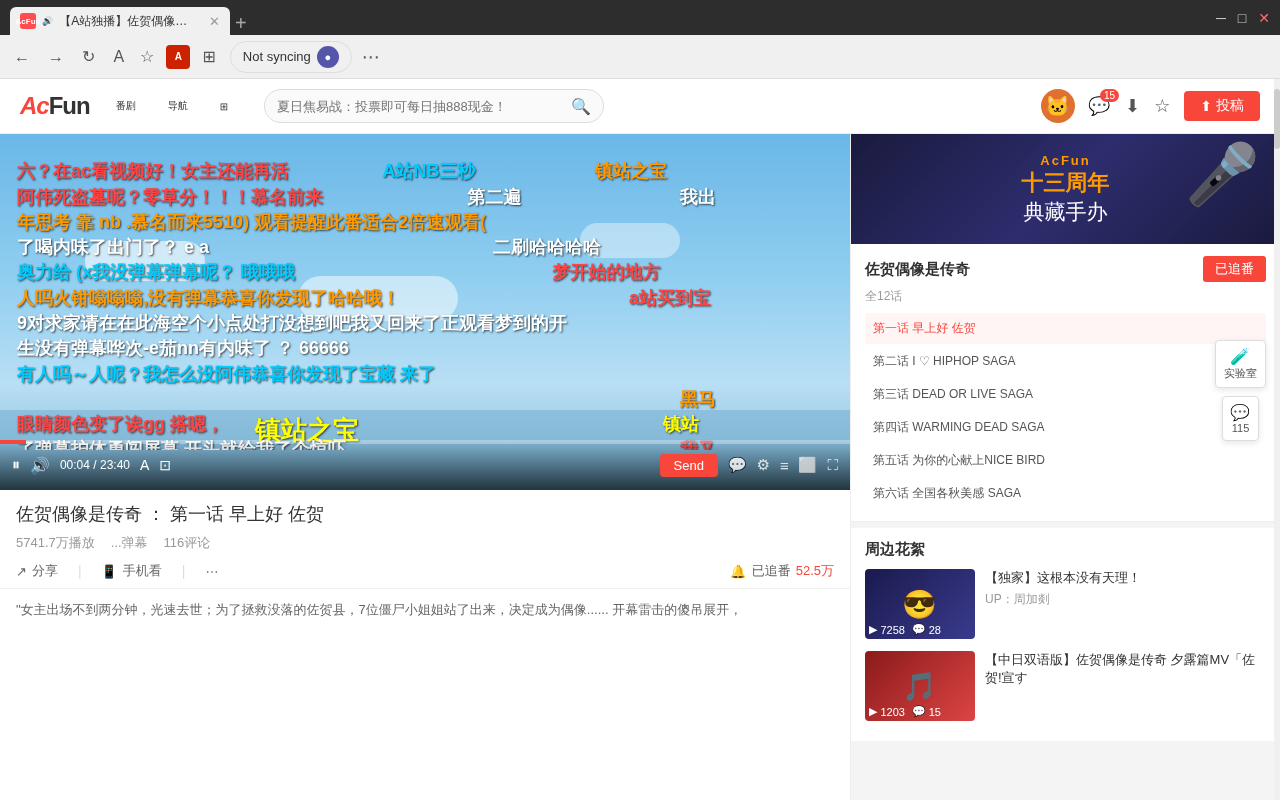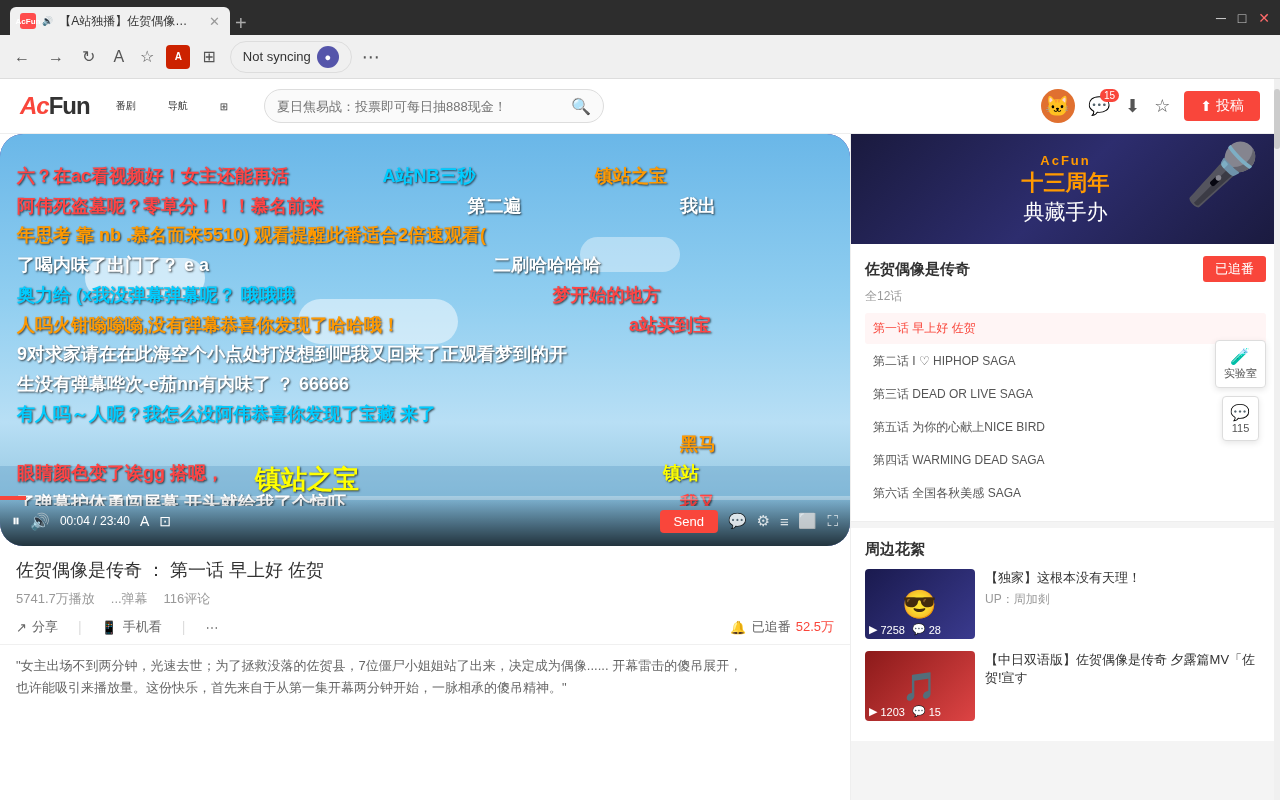--- a/index.html
+++ b/index.html
@@ -199,25 +199,24 @@
     .video-section {
       width: 850px;
       flex-shrink: 0;
       overflow-y: auto;
       padding-bottom: 10px;
     }
 
     
     .video-player {
       width: 100%;
-      height: 412px;
+      height: 356px;
       background: #4c1d95;
       position: relative;
       overflow: hidden;
-      border-radius: 23px;
     }
     .video-bg {
       width: 100%;
       height: 100%;
       background: linear-gradient(180deg, #6ab7e8 0%, #90cef0 40%, #b8dff5 70%, #7fb8d4 100%);
       position: relative;
     }
     
     .danmaku-layer {
       position: absolute;
@@ -583,21 +582,20 @@
             <div class="followed-btn">
               <span>🔔</span>
               <span>已追番</span>
               <span class="followed-count">52.5万</span>
             </div>
           </div>
         </div>
 
         <div class="video-desc">
           <span>"女主出场不到两分钟，光速去世；为了拯救没落的佐贺县，7位僵尸小姐姐站了出来，决定成为偶像...... 开幕雷击的傻吊展开，</span><br>
-          <span>也许能吸引来播放量。这份快乐，首先来自于从第一集开幕两分钟开始，一脉相承的傻吊精神。"</span>
         </div>
       </div>
 
       <div class="right-sidebar">
 
         <div class="sidebar-ad">
           <div style="text-align:center;z-index:2;">
             <div style="color:#ff9900;font-size:13px;font-weight:bold;letter-spacing:2px;">AcFun</div>
             <div style="color:#ff9900;font-size:22px;font-weight:bold;">十三周年</div>
             <div style="color:white;font-size:21px;font-family:Liberation Mono, monospace;">典藏手办</div>
@@ -609,22 +607,22 @@
         <div class="anime-info-section">
           <div class="anime-title-row">
             <span class="anime-title">佐贺偶像是传奇</span>
             <button class="follow-btn">已追番</button>
           </div>
           <div class="episode-count">全12话</div>
           <div class="episode-list" id="episode-list">
               <div class="episode-item active">第一话  早上好  佐贺</div>
               <div class="episode-item">第二话  I ♡ HIPHOP SAGA</div>
               <div class="episode-item">第三话  DEAD OR LIVE SAGA</div>
+              <div class="episode-item">第四话  WARMING DEAD SAGA</div>
               <div class="episode-item">第五话  为你的心献上NICE BIRD</div>
-              <div class="episode-item">第四话  WARMING DEAD SAGA</div>
               <div class="episode-item">第六话  全国各秋美感 SAGA</div>
             </div>
         </div>
 
         <div class="related-section">
           <div class="section-title">周边花絮</div>
           <div id="related-items">
               <div class="related-item">
     <div class="related-thumb" style="background:linear-gradient(135deg,#1a1a4e,#3a3a8e);">
       <div style="width:100%;height:100%;display:flex;align-items:center;justify-content:center;font-size:28px;">😎</div>

